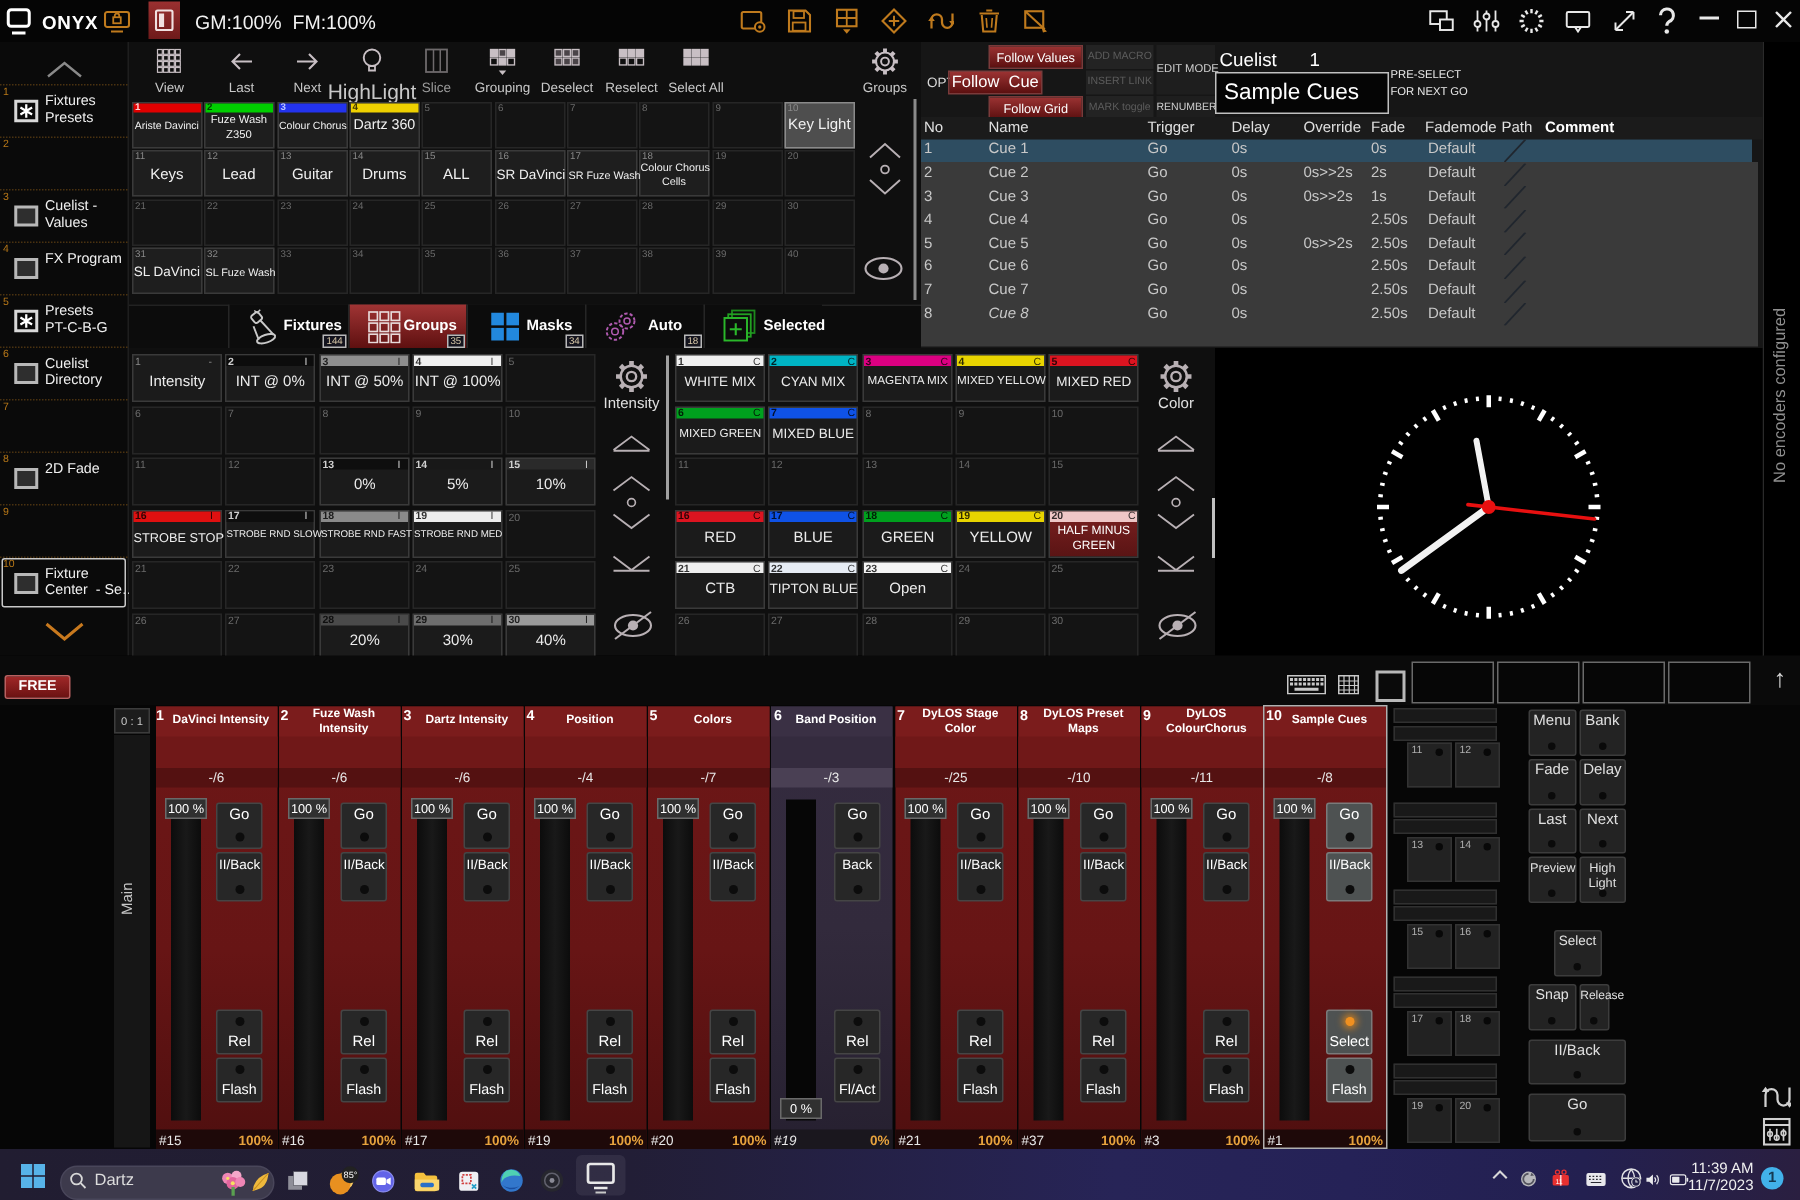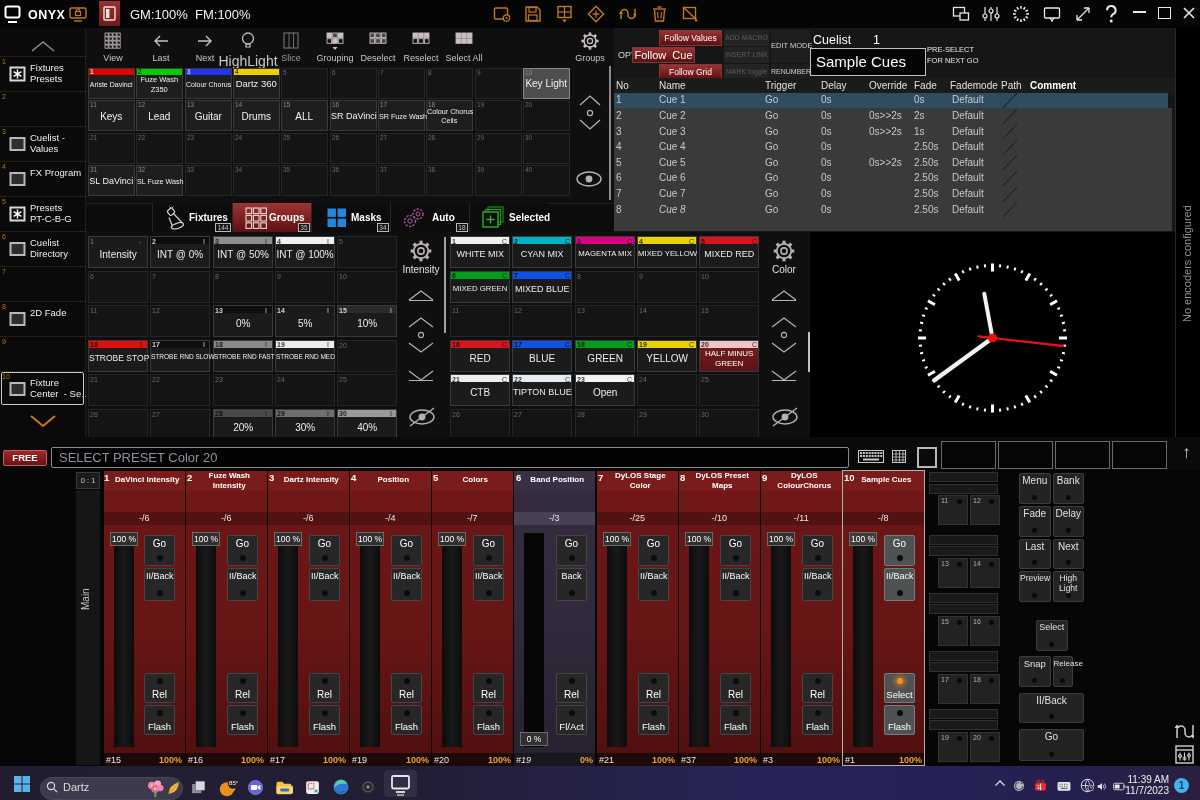--- a/index.html
+++ b/index.html
@@ -852,21 +852,20 @@
       <line x1="160.6" y1="38.5" x2="159.6" y2="35.6" stroke="#fff" stroke-width="2"></line>
       <line x1="167.7" y1="36.6" x2="167.1" y2="33.6" stroke="#fff" stroke-width="2"></line>
       <line x1="175.1" y1="35.4" x2="174.8" y2="32.4" stroke="#fff" stroke-width="2"></line>
       <line x1="182.5" y1="106.0" x2="174.3" y2="61.8" stroke="#f2f2f2" stroke-width="4" stroke-linecap="round"></line>
       <line x1="182.5" y1="106.0" x2="124.3" y2="148.3" stroke="#f2f2f2" stroke-width="4.5" stroke-linecap="round"></line>
       <line x1="168.6" y1="104.4" x2="253.0" y2="114.0" stroke="#e81010" stroke-width="2.4" stroke-linecap="round"></line>
       <circle cx="182.5" cy="106" r="4.6" fill="#e81010"></circle>
     </svg>
 <div style="position:absolute;left:0;top:437px;width:1200px;height:33px;background:#0a0a0a;"></div>
 <div style="position:absolute;left:3px;top:450px;width:44px;height:16px;background:linear-gradient(#a02828,#6b1212);border:1px solid #b86060;border-radius:2px;color:#fff;font-size:9.5px;font-weight:bold;text-align:center;line-height:14px;">FREE</div>
-<div style="position:absolute;left:51px;top:447px;width:798px;height:21px;background:#030303;border:1px solid #8a8a8a;border-radius:2px;color:#8a939d;font-size:13px;line-height:19px;padding-left:7px;">SELECT PRESET Color 20</div>
 <svg class="abs" style="left:858px;top:450px" width="26" height="13" viewBox="0 0 26 13">
       <rect x="0.5" y="0.5" width="25" height="12" fill="none" stroke="#c8c8c8" stroke-width="1"></rect>
       <rect x="2.0" y="2" width="2" height="2" fill="#c8c8c8"></rect>
       <rect x="4.9" y="2" width="2" height="2" fill="#c8c8c8"></rect>
       <rect x="7.8" y="2" width="2" height="2" fill="#c8c8c8"></rect>
       <rect x="10.7" y="2" width="2" height="2" fill="#c8c8c8"></rect>
       <rect x="13.6" y="2" width="2" height="2" fill="#c8c8c8"></rect>
       <rect x="16.5" y="2" width="2" height="2" fill="#c8c8c8"></rect>
       <rect x="19.4" y="2" width="2" height="2" fill="#c8c8c8"></rect>
       <rect x="22.3" y="2" width="2" height="2" fill="#c8c8c8"></rect>

